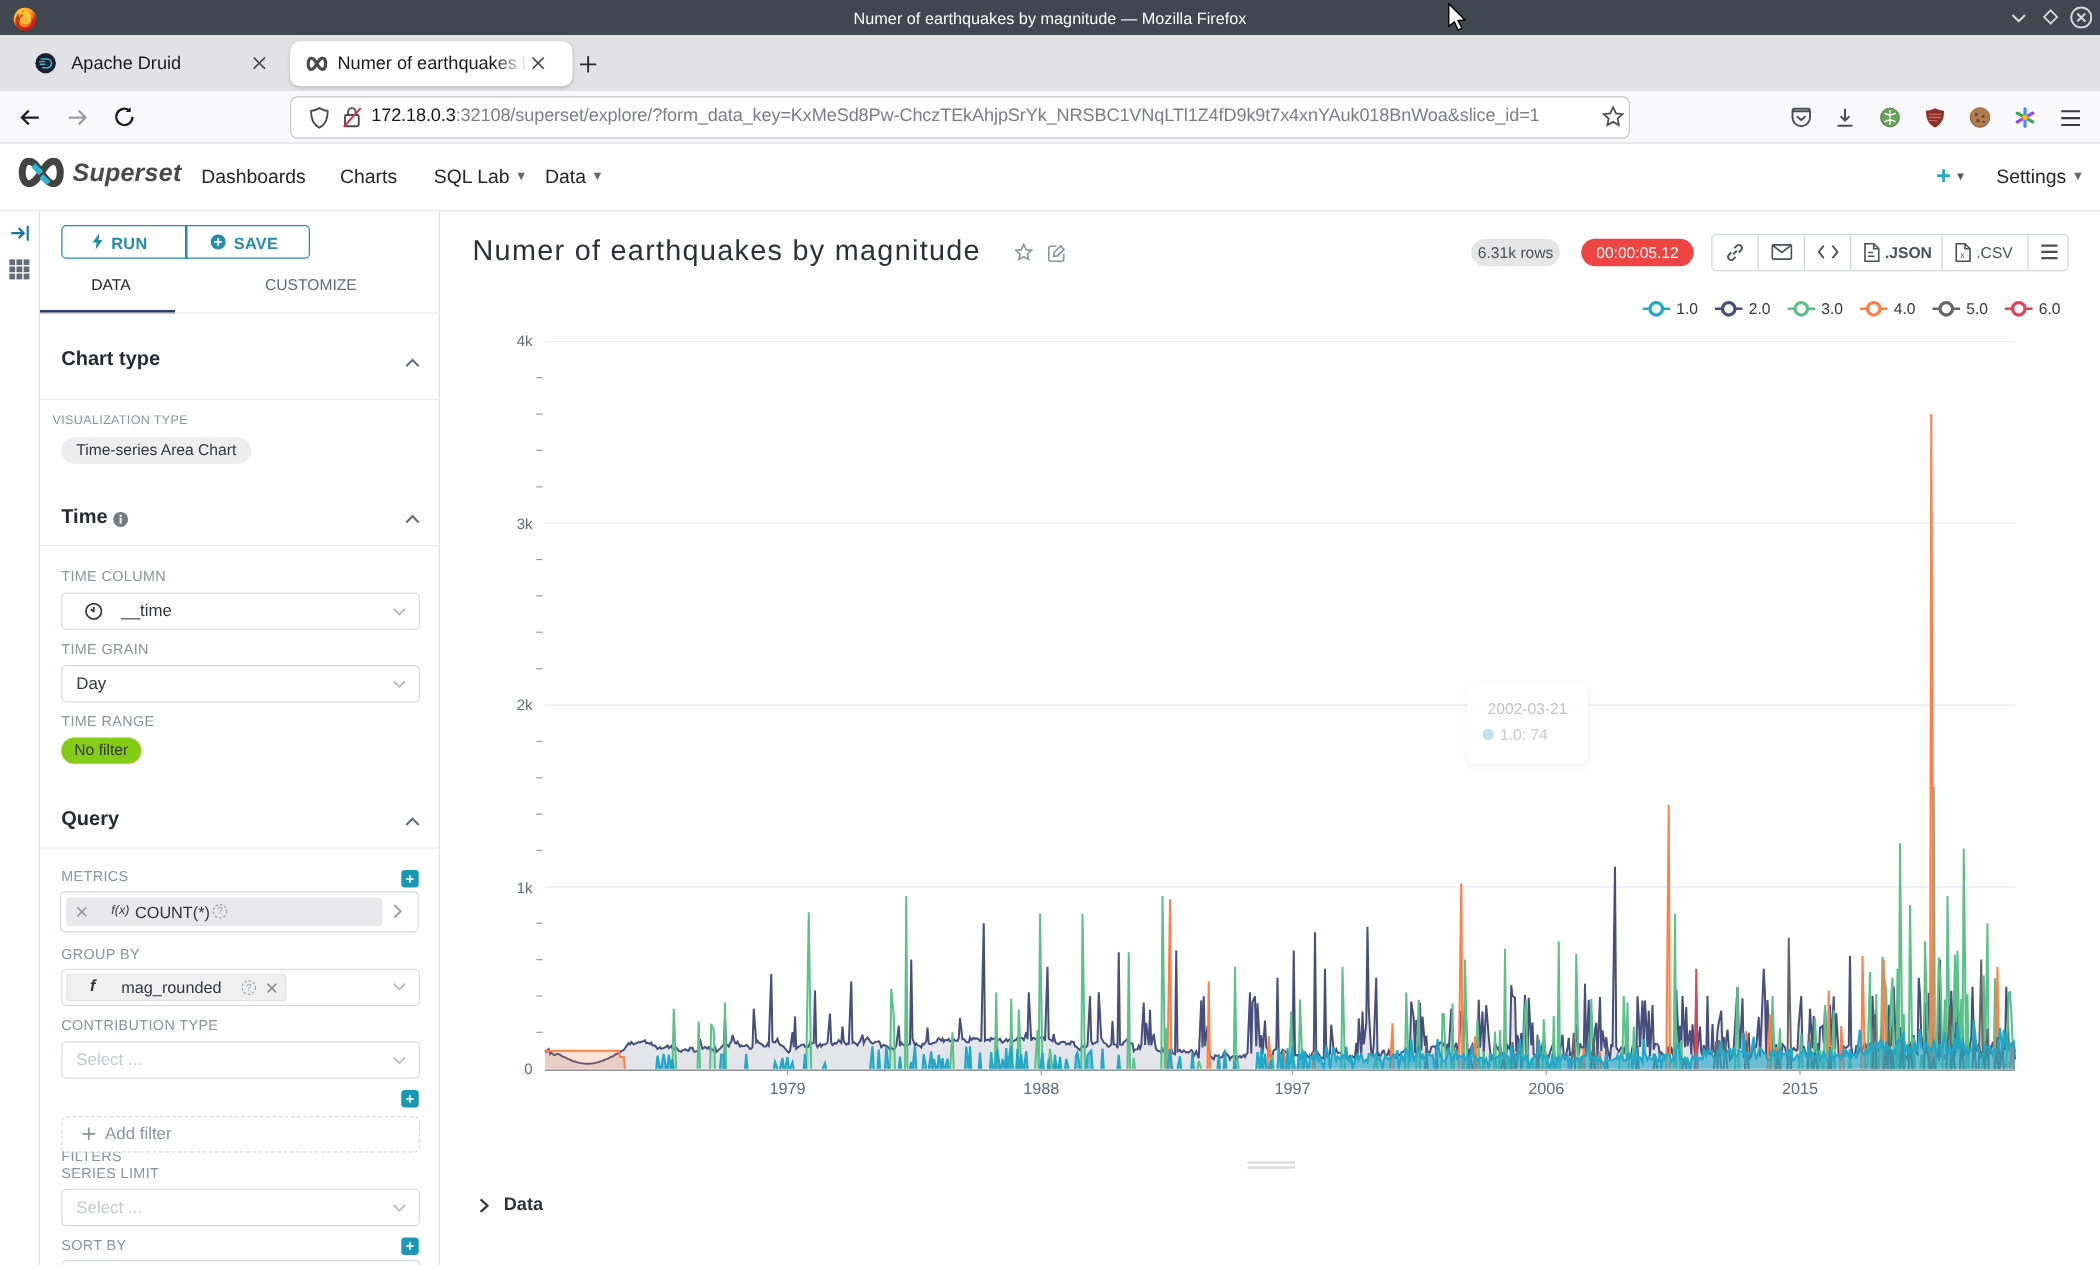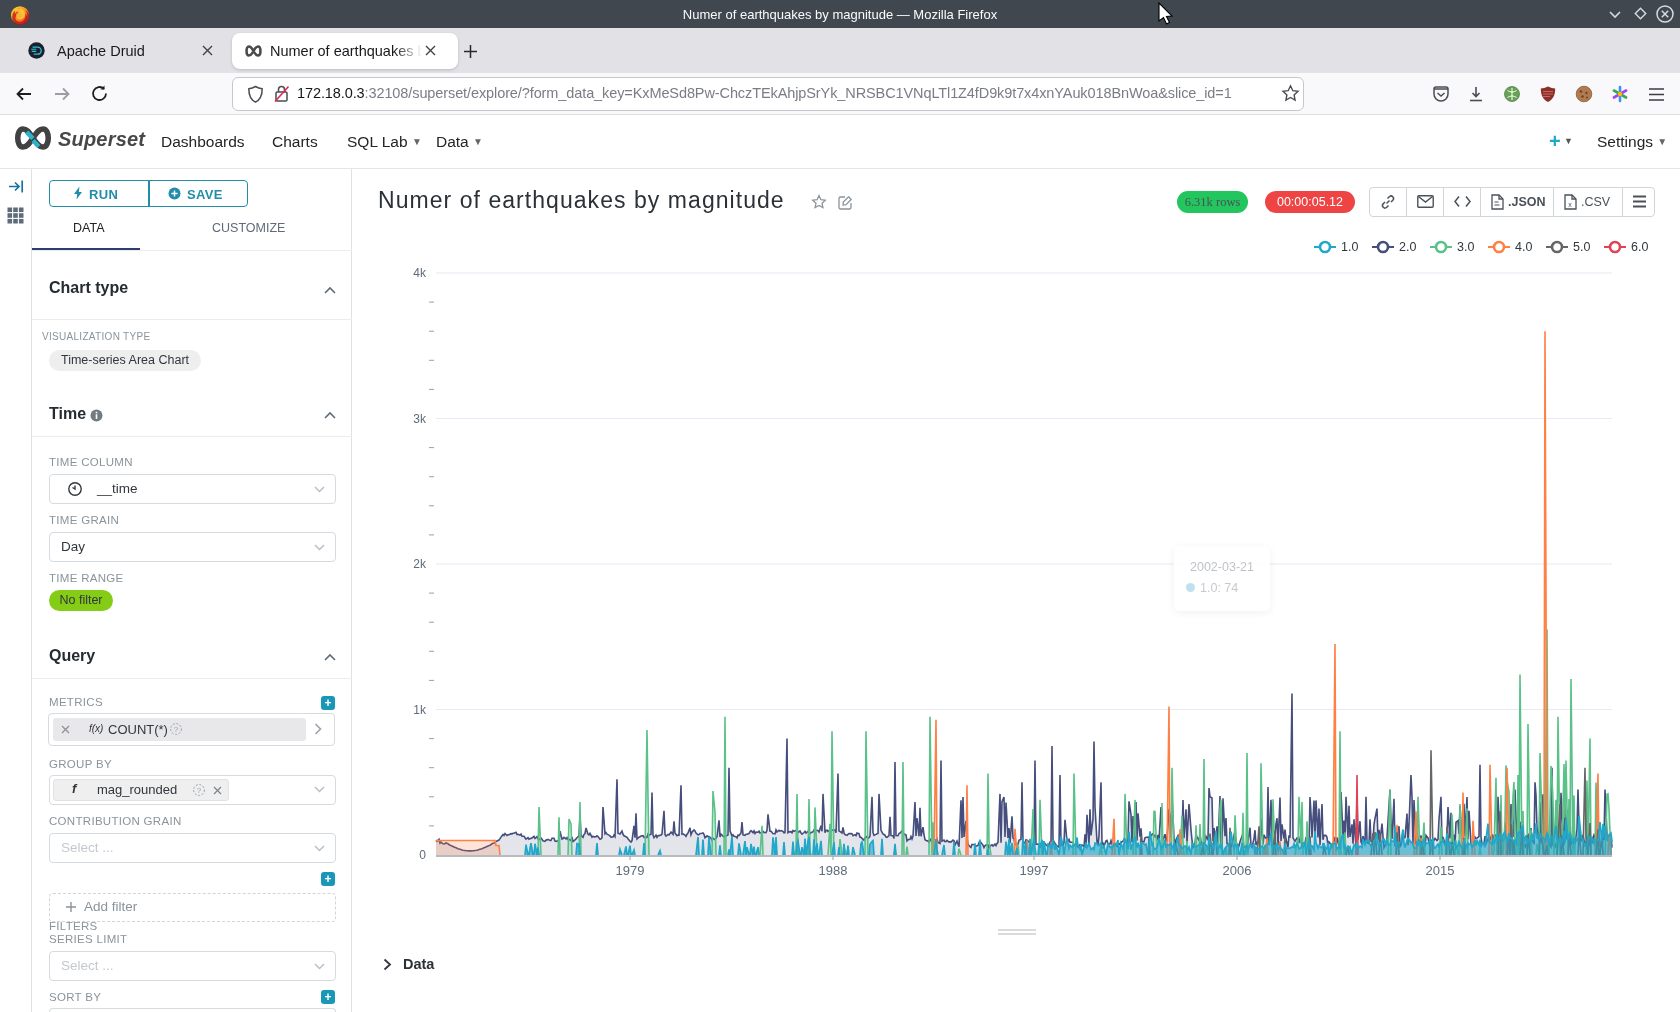--- a/index.html
+++ b/index.html
@@ -246,21 +246,21 @@
 <svg class="abs" style="left:193px;top:784px" width="12" height="12" viewBox="0 0 12 12">
     <circle cx="6" cy="6" r="5.4" fill="none" stroke="#9aa2a8" stroke-width="1" stroke-dasharray="2 1.6"></circle>
     <text x="6" y="8.6" text-anchor="middle" font-size="8" fill="#9aa2a8">?</text>
   </svg>
 <svg class="abs" style="left:213px;top:786px" width="9" height="9" viewBox="0 0 9 9">
     <path d="M1 1 l7 7 M8 1 l-7 7" stroke="#7c8389" stroke-width="1.2"></path>
   </svg>
 <svg class="abs" style="left:314px;top:786px" width="11" height="7" viewBox="0 0 11 7">
     <path d="M1 1 L5.5 5.5 L10 1" stroke="#b9bfc6" stroke-width="1.5" fill="none"></path>
   </svg>
-<div class="abs" style="left:49px;top:815px;font-size:11.5px;color:#8a949b;letter-spacing:0.3px;">CONTRIBUTION GRAIN</div>
+<div class="abs" style="left:49px;top:815px;font-size:11.5px;color:#8a949b;letter-spacing:0.3px;">CONTRIBUTION TYPE</div>
 <div class="abs" style="left:49px;top:833px;width:287px;height:30px;border:1px solid #d5dbe0;border-radius:4px;background:#fff;"></div>
 <div class="abs" style="left:61px;top:840px;font-size:13.5px;color:#c3c9ce;">Select ...</div>
 <svg class="abs" style="left:314px;top:845px" width="11" height="7" viewBox="0 0 11 7">
     <path d="M1 1 L5.5 5.5 L10 1" stroke="#b9bfc6" stroke-width="1.5" fill="none"></path>
   </svg>
 <div class="abs" style="left:49px;top:873px;font-size:11.5px;color:#8a949b;letter-spacing:0.3px;margin-top:47px;">FILTERS</div>
 <div class="abs" style="left:321px;top:872px;width:14px;height:14px;background:#1a97b5;border-radius:3px;"></div>
 <div class="abs" style="left:324.4px;top:871.5px;font-size:12px;color:#fff;font-weight:bold;">+</div>
 <div class="abs" style="left:49px;top:893px;width:287px;height:29px;border:1px dashed #d0d5da;border-radius:4px;background:#fff;"></div>
 <svg class="abs" style="left:65px;top:901px" width="12" height="12" viewBox="0 0 12 12">
@@ -279,21 +279,21 @@
 <div class="abs" style="left:49px;top:1008px;width:287px;height:4px;border:1px solid #d5dbe0;border-bottom:none;border-radius:4px 4px 0 0;background:#fff;"></div>
 
 <div class="abs" style="left:378px;top:187px;font-size:23px;letter-spacing:1.05px;color:#2b3136;">Numer of earthquakes by magnitude</div>
 <svg class="abs" style="left:811px;top:194px" width="16" height="16" viewBox="0 0 16 16">
     <path d="M8 1.6 l1.9 4.1 4.4.5-3.3 3 .9 4.4L8 11.4 4.1 13.6 5 9.2 1.7 6.2l4.4-.5Z" fill="none" stroke="#8a949b" stroke-width="1.3"></path>
   </svg>
 <svg class="abs" style="left:838px;top:195px" width="15" height="15" viewBox="0 0 15 15">
     <path d="M13 8 v4.5 a1.5 1.5 0 0 1-1.5 1.5 h-9 A1.5 1.5 0 0 1 1 12.5 v-9 A1.5 1.5 0 0 1 2.5 2 H7" fill="none" stroke="#8a949b" stroke-width="1.3"></path>
     <path d="M10.5 1.8 L13.2 4.5 8 9.7 5 10 5.3 7Z" fill="none" stroke="#8a949b" stroke-width="1.3"></path>
   </svg>
-<div class="abs" style="left:1177px;top:191px;width:71px;height:22px;background:#22c55e;border-radius:11px;text-align:center;font-size:12.5px;color:#4a5158;line-height:22px;font-family:Liberation Serif, serif;">6.31k rows</div>
+<div class="abs" style="left:1177px;top:191px;width:71px;height:22px;background:#e5e5e5;border-radius:11px;text-align:center;font-size:12.5px;color:#4a5158;line-height:22px;">6.31k rows</div>
 <div class="abs" style="left:1265px;top:191px;width:90px;height:22px;background:#ef4444;border-radius:11px;text-align:center;font-size:12.5px;color:#fff;line-height:22px;">00:00:05.12</div>
 
 <div class="abs" style="left:1369px;top:187px;width:286px;height:30px;border:1px solid #d0d5da;border-radius:4px;background:#fff;"></div>
 <div class="abs" style="left:1406px;top:187px;width:1px;height:30px;background:#d0d5da;"></div>
 <div class="abs" style="left:1443px;top:187px;width:1px;height:30px;background:#d0d5da;"></div>
 <div class="abs" style="left:1480px;top:187px;width:1px;height:30px;background:#d0d5da;"></div>
 <div class="abs" style="left:1553px;top:187px;width:1px;height:30px;background:#d0d5da;"></div>
 <div class="abs" style="left:1622px;top:187px;width:1px;height:30px;background:#d0d5da;"></div>
 <svg class="abs" style="left:1380px;top:194px" width="16" height="16" viewBox="0 0 16 16">
     <g stroke="#4a5158" stroke-width="1.5" fill="none">

